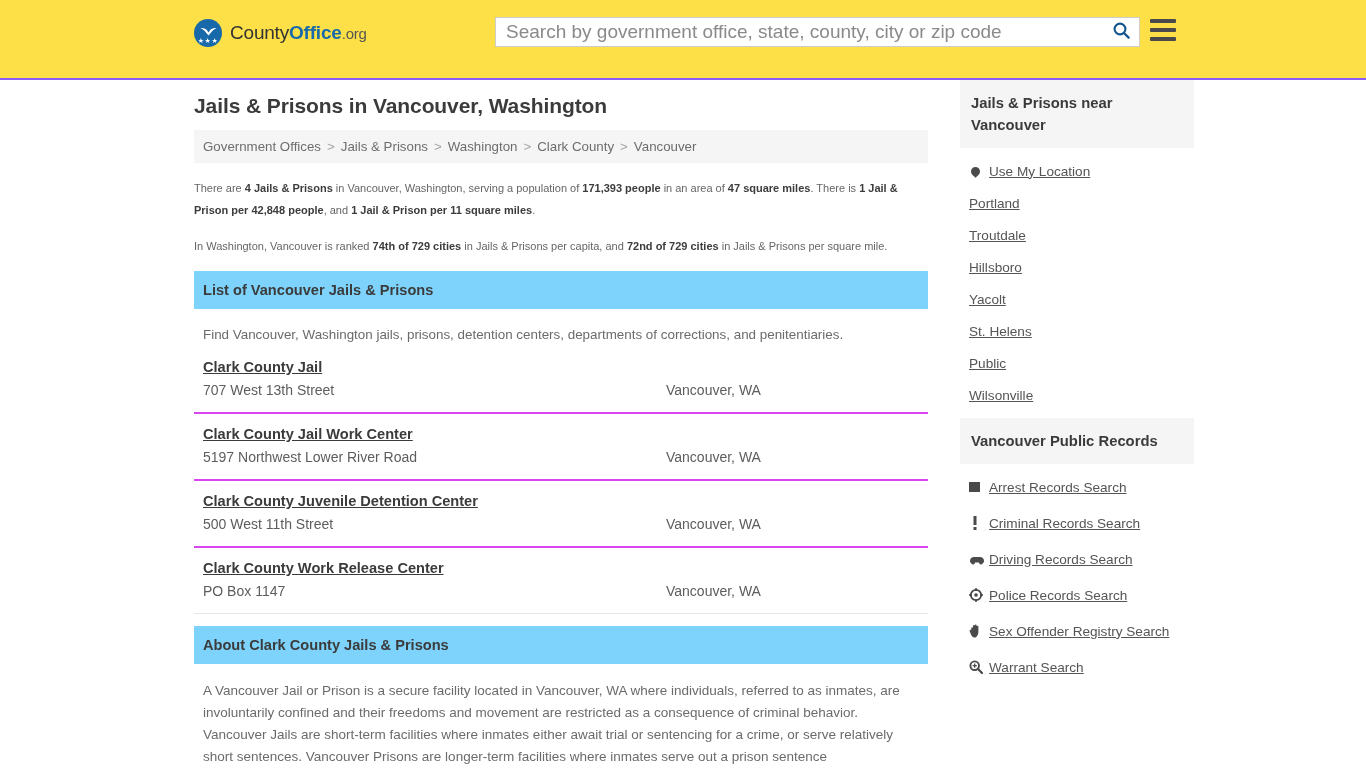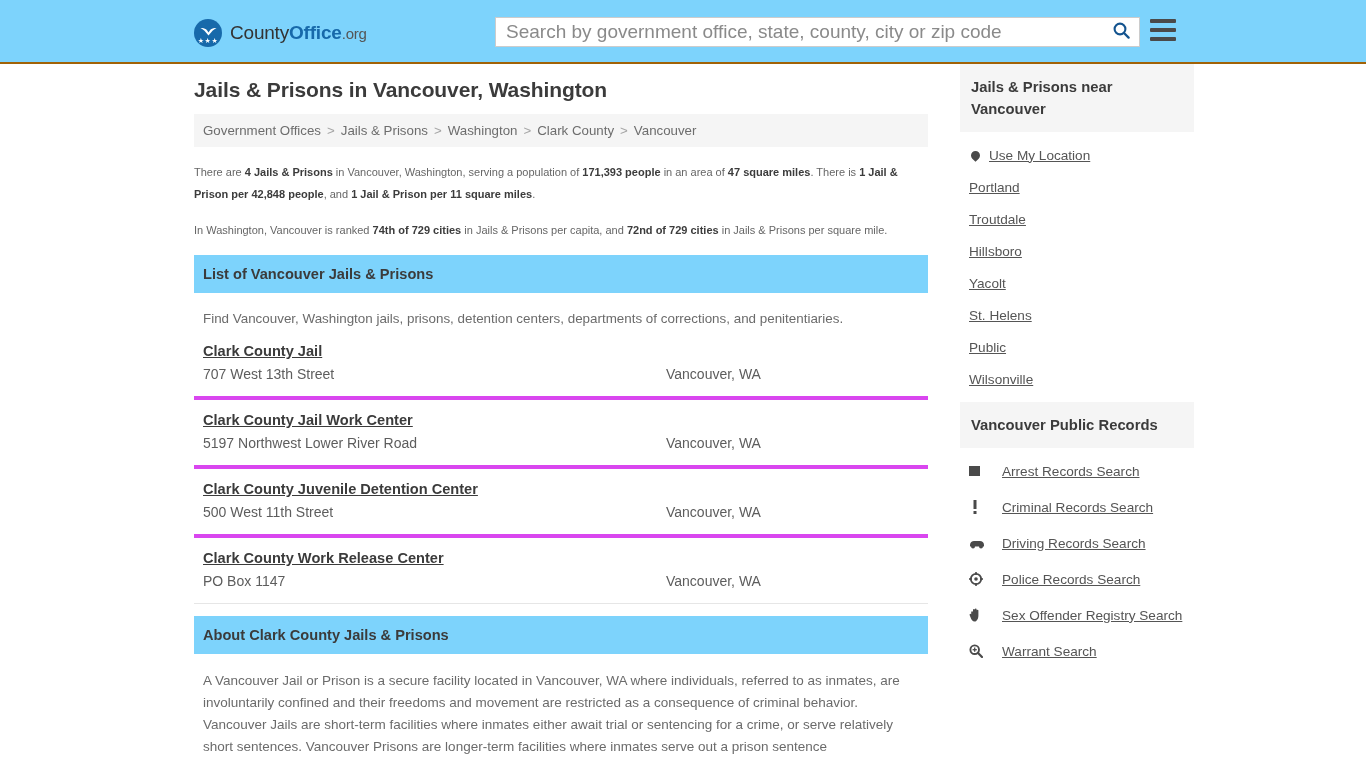--- a/index.html
+++ b/index.html
@@ -7,23 +7,23 @@
     margin: 0; padding: 0;
     width: 1366px; height: 768px;
     overflow: hidden;
     background: #ffffff;
     font-family: "Liberation Sans", sans-serif;
     color: #4a4a4a;
   }
 
   
   .site-header {
-    height: 64px;
-    background: #7dd3fc;
-    border-bottom: 2px solid #a16207;
+    height: 80px;
+    background: #fde047;
+    border-bottom: 2px solid #8b5cf6;
     display: flex;
     align-items: center;
     position: relative;
   }
   .brand {
     display: flex;
     align-items: center;
     position: absolute;
     left: 194px;
     top: 19px;
@@ -173,21 +173,21 @@
   }
   .section-desc {
     font-size: 13.4px;
     color: #6b6b6b;
     margin: 18px 0 0 9px;
   }
 
   
   .listings { margin-top: 16px; }
   .listing {
-    border-bottom: 4px solid #d946ef;
+    border-bottom: 2px solid #d946ef;
     padding: 0 9px 14px 9px;
     margin-bottom: 11px;
   }
   .listing:last-child { border-bottom: 1px solid #e6e6e6; }
   .listing .name {
     display: inline-block;
     font-size: 14.6px;
     font-weight: bold;
     color: #3b3b3b;
     text-decoration: underline;
@@ -241,21 +241,21 @@
     font-size: 13px;
     line-height: 1;
   }
   .side-list li a {
     font-size: 13.6px;
     color: #555555;
     text-decoration: underline;
     cursor: pointer;
   }
   .side-list.records { margin-top: 14px; }
-  .side-list.records li { margin-bottom: 18px; gap: 13px; }
+  .side-list.records li { margin-bottom: 18px; }
 
   .pin {
     width: 9px; height: 9px;
     background: #4a4a4a;
     border-radius: 50% 50% 50% 0;
     transform: rotate(-45deg);
     margin-left: 2px;
   }
 </style>
 </head>

